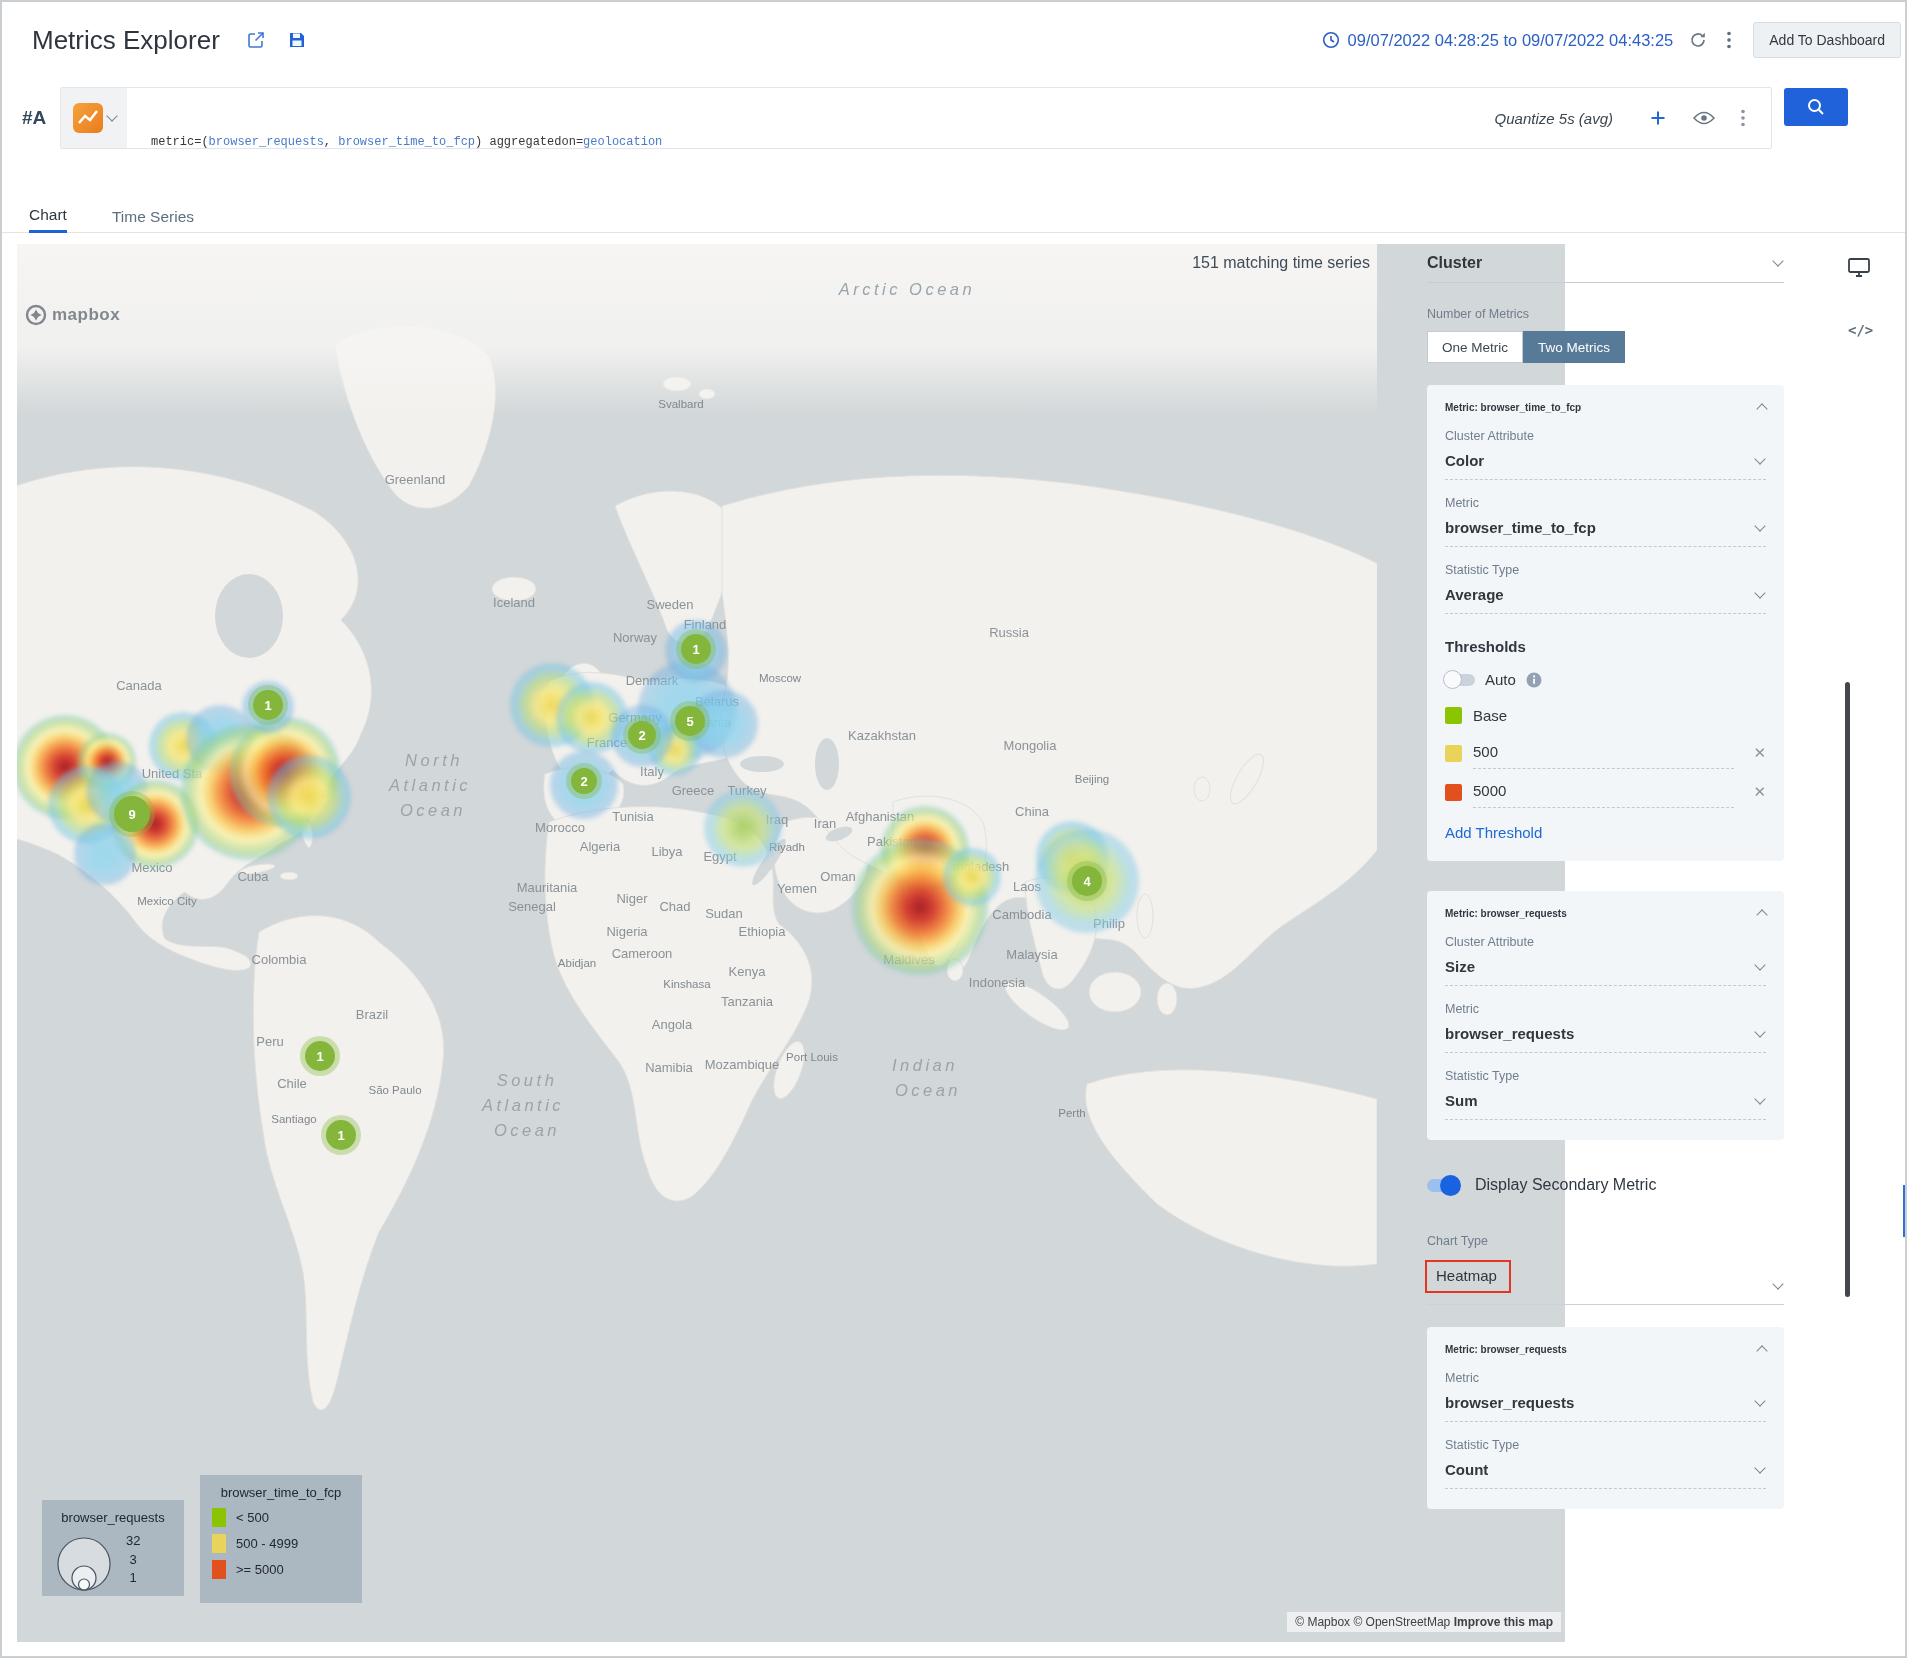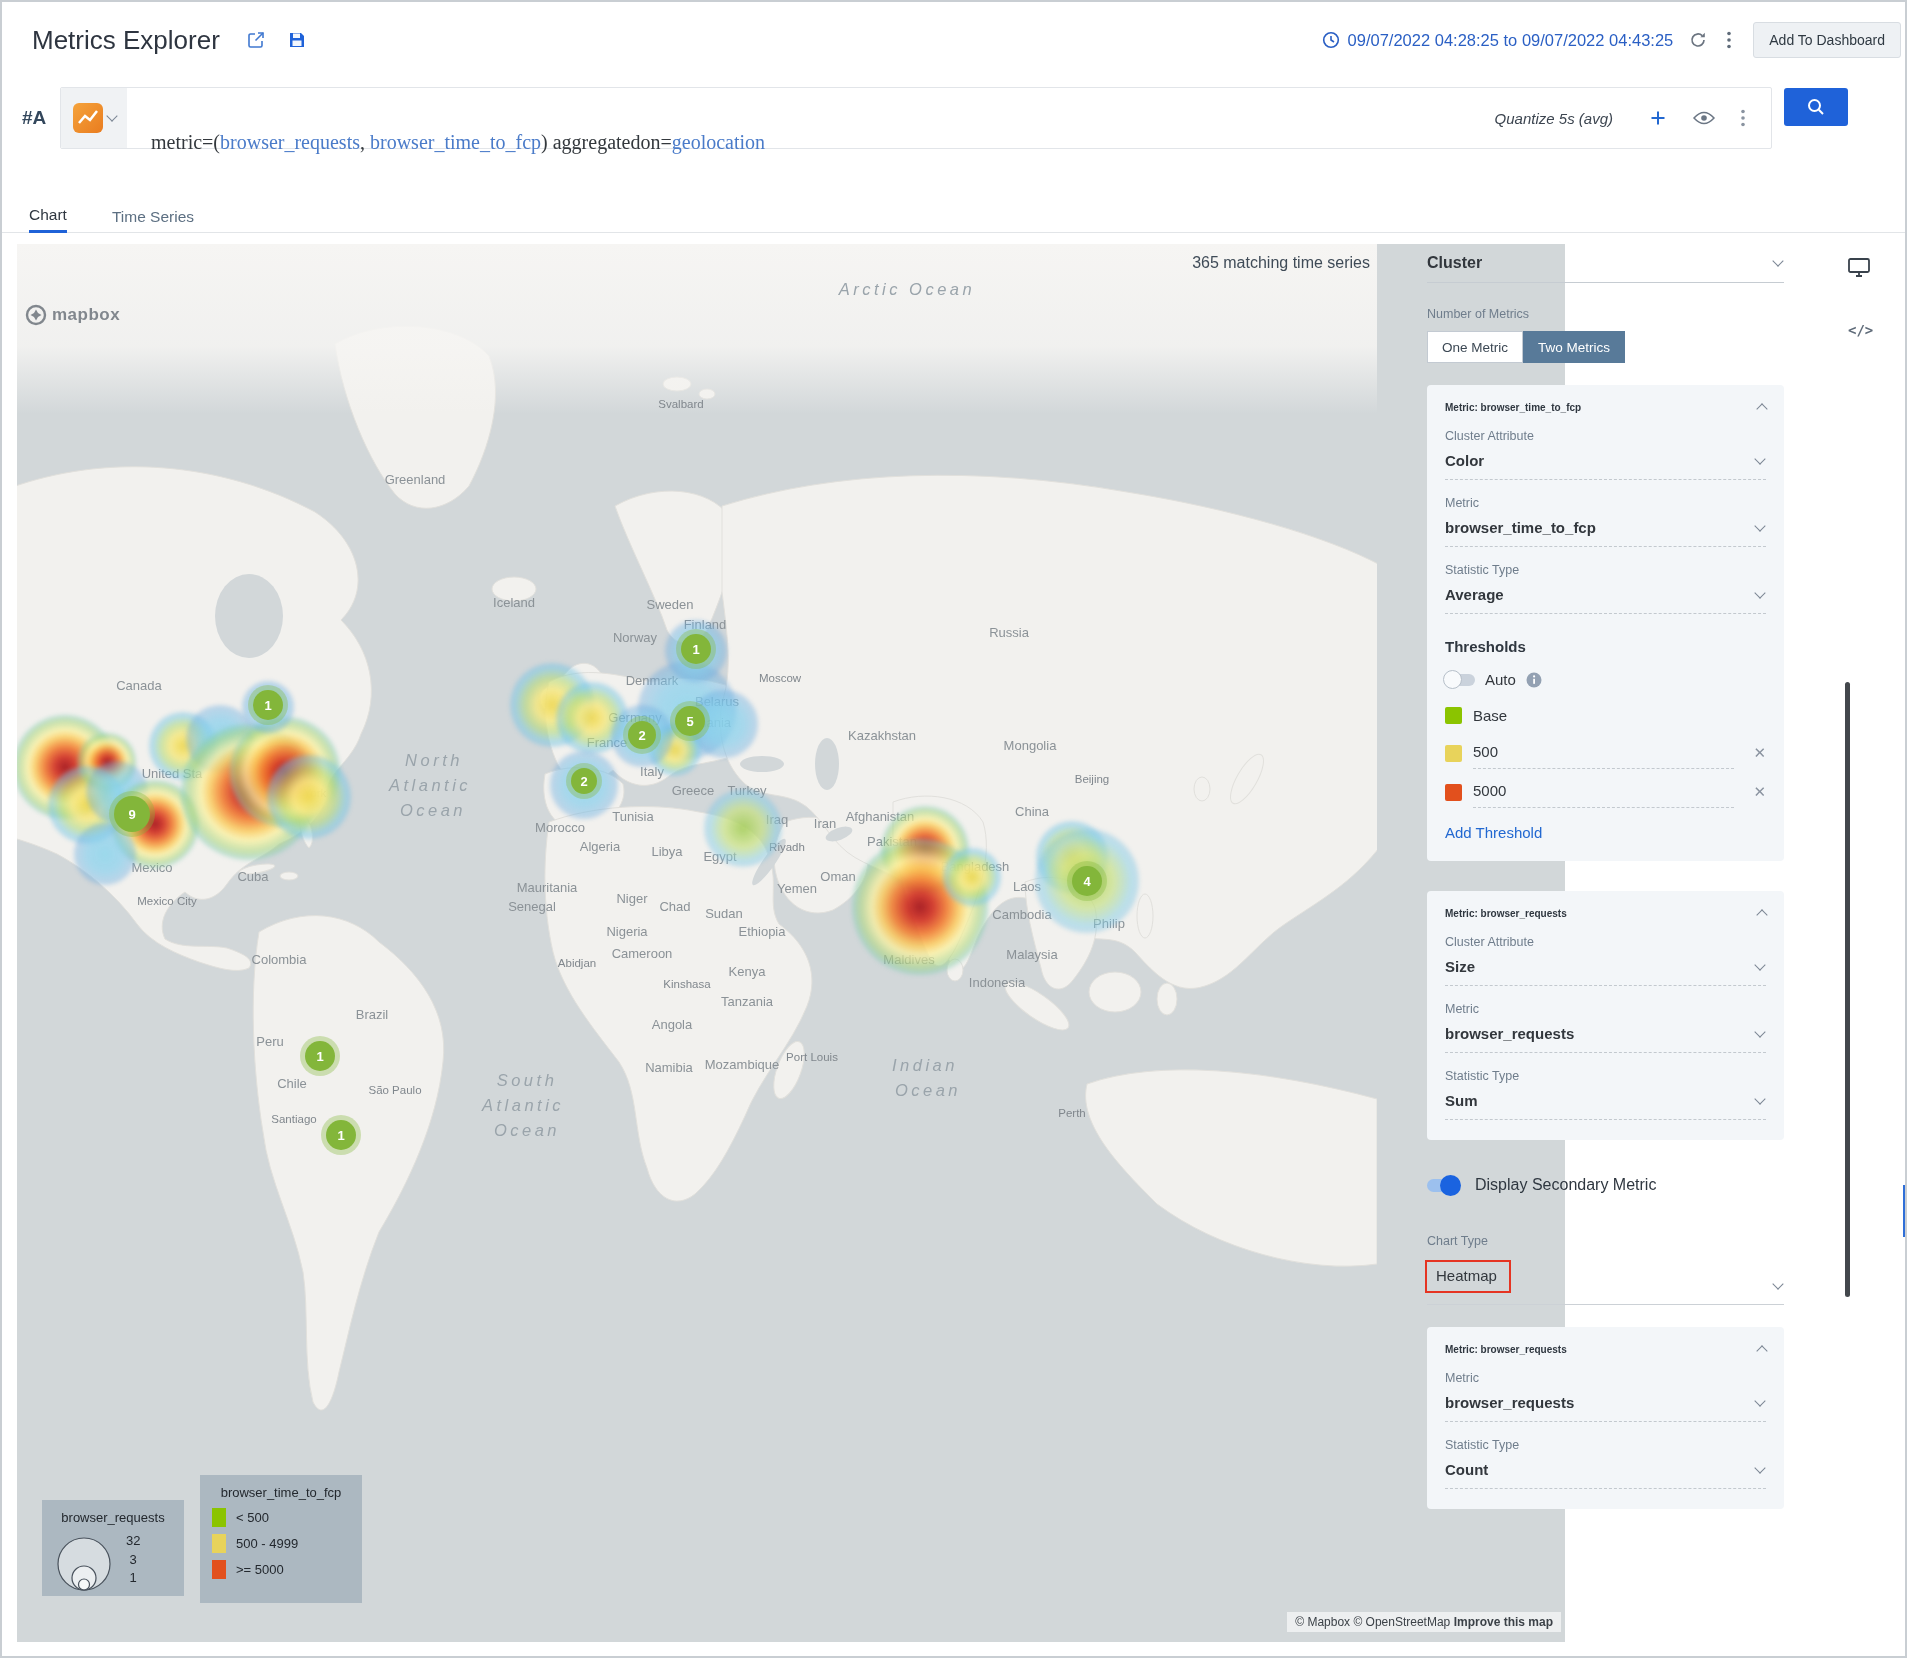--- a/index.html
+++ b/index.html
@@ -14,21 +14,21 @@
   .time-range{color:#2a5fc4;font-size:16.5px;display:flex;align-items:center;gap:8px;}
   .btn-gray{background:#eef1f4;border:1px solid #d8dde2;border-radius:3px;height:34px;padding:0 15px;
             font-size:14px;color:#2f3942;display:flex;align-items:center;cursor:pointer;}
 
   
   .query-row{position:absolute;left:0;top:82px;width:100%;height:68px;}
   .query-label{position:absolute;left:20px;top:0;height:68px;display:flex;align-items:center;font-size:19px;font-weight:bold;color:#33475c;}
   .query-container{position:absolute;left:58px;top:3px;width:1712px;height:62px;border:1px solid #e2e5e9;border-radius:2px;
                    background:#fff;display:flex;align-items:center;box-sizing:border-box;}
   .plot-icon-cell{width:66px;height:100%;background:#f0f2f4;display:flex;align-items:center;justify-content:center;gap:5px;cursor:pointer;border-radius:2px 0 0 2px;}
-  .query-text{font-family:Liberation Serif, serif;font-size:20px;margin-left:24px;white-space:nowrap;margin-top:48px;}
+  .query-text{font-family:Liberation Mono, monospace;font-size:12px;margin-left:24px;white-space:nowrap;margin-top:48px;}
   .tok-plain{color:#33383d;}
   .tok-blue{color:#4a7bc9;}
   .quantize{margin-left:auto;font-style:italic;font-size:15px;color:#3c4550;}
   .qbar-icons{display:flex;align-items:center;gap:26px;margin:0 26px 0 36px;}
   .search-button{position:absolute;left:1782px;top:4px;width:64px;height:38px;background:#1f62d9;border-radius:3px;
                  display:flex;align-items:center;justify-content:center;cursor:pointer;}
 
   
   .tabs-row{position:absolute;left:0;top:150px;width:100%;height:81px;border-bottom:1px solid #e2e5e8;box-sizing:border-box;
             display:flex;align-items:flex-end;padding-left:27px;gap:45px;}
@@ -202,21 +202,21 @@
           <path d="M12.8 12.8 L17 17" stroke="#fff" stroke-width="2"></path>
         </svg>
     </div>
   </div>
 
   <div class="tabs-row">
     <div class="tab active">Chart</div>
     <div class="tab">Time Series</div>
   </div>
 
-  <div class="matching-text">365 matching time series</div>
+  <div class="matching-text">151 matching time series</div>
 
   <div class="map">
     <svg class="basemap" width="1360" height="1398" viewBox="0 0 1360 1398">
       <defs>
         <linearGradient id="topfade" x1="0" y1="0" x2="0" y2="1">
           <stop offset="0" stop-color="#f6f5f3" stop-opacity="1"></stop>
           <stop offset="0.6" stop-color="#f6f5f3" stop-opacity="0.85"></stop>
           <stop offset="1" stop-color="#f6f5f3" stop-opacity="0"></stop>
         </linearGradient>
       </defs>

